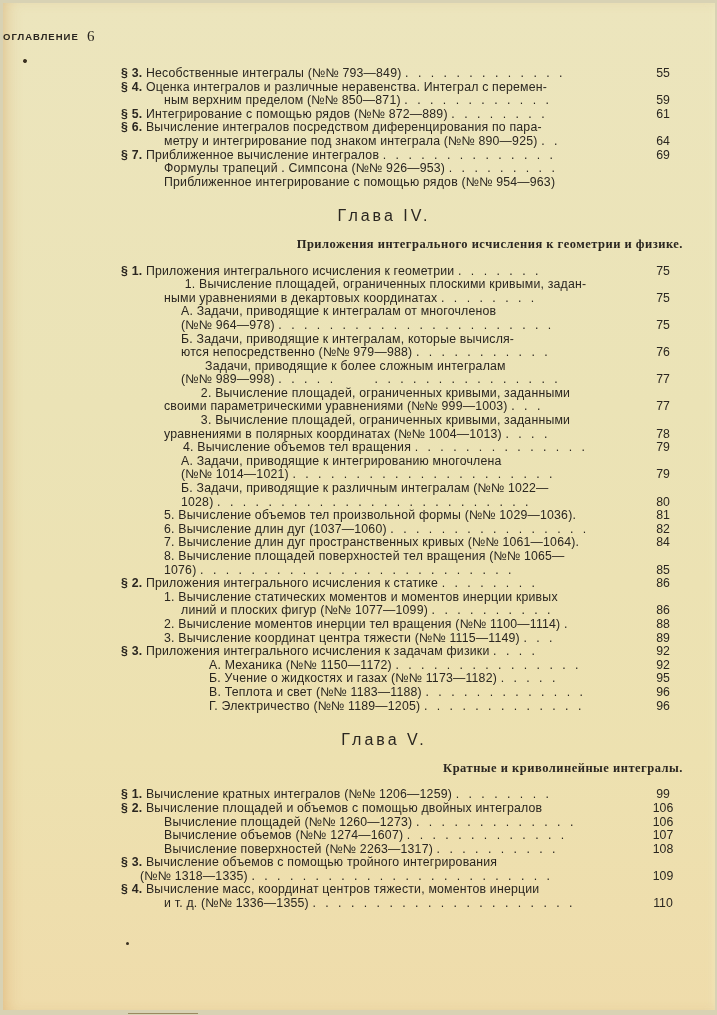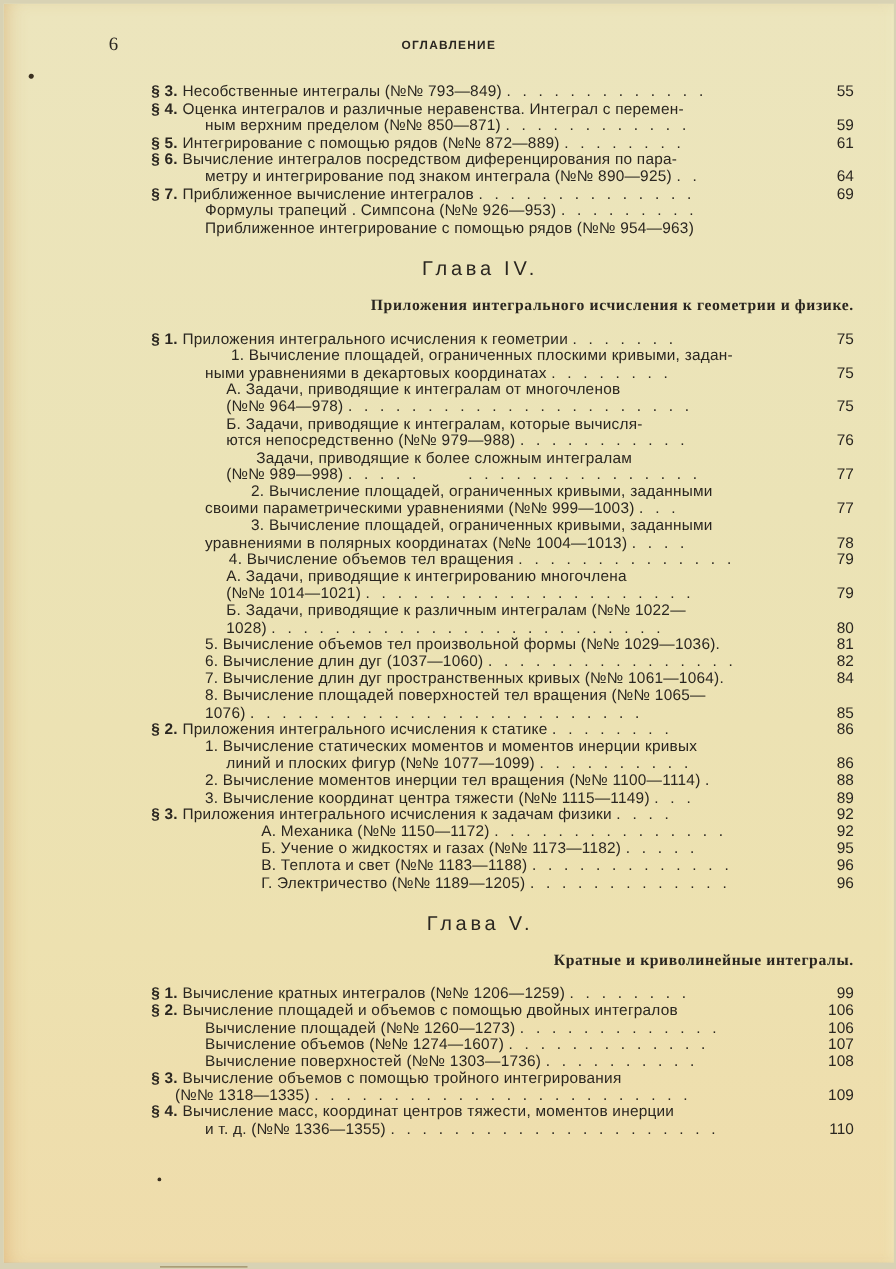--- a/index.html
+++ b/index.html
@@ -14,32 +14,32 @@
     background: linear-gradient(180deg, #ece5bd 0%, #ebe3b6 40%, #ede1b0 75%, #efdcab 100%);
     box-shadow: inset 10px 0 18px -10px rgba(200,130,60,0.45), inset -6px 0 12px -8px rgba(240,240,200,0.8);
   }
   .running-head {
     position: absolute; top: 25px; left: 0; width: 100%; height: 20px;
   }
   .page-num {
     position: absolute; left: 84px; top: 0; font-size: 15px;
   }
   .head-title {
-    position: absolute; left: 0; right: 0; top: 3px; text-align: center;
+    position: absolute; left: 0; right: 0; top: 3px; text-align: left;
     font-size: 9.5px; letter-spacing: 1px; font-weight: bold;
     font-family: "Liberation Sans", sans-serif;
   }
   .toc {
     position: absolute; left: 82px; top: 64px; width: 598px;
     font-family: "Liberation Sans", sans-serif;
     font-size: 12.3px; line-height: 13.6px;
   }
   .row { position: relative; display: flex; align-items: flex-end; margin-left: 36px; }
   .row .txt { flex: 1; padding-right: 52px; white-space: pre-wrap; letter-spacing: 0.2px; }
-  .row .pg { position: absolute; right: 0; bottom: 0; width: 40px; text-align: right; }
+  .row .pg { position: absolute; right: 0; bottom: 0; width: 40px; text-align: center; }
   .row .dots { letter-spacing: 3px; }
   .ind1 { padding-left: 19px; text-align: center; }
   .ind2 { padding-left: 43px; }
   .ind2b { padding-left: 60px; }
   .hang { padding-left: 19px; text-indent: 0; }
   .sec { font-weight: bold; }
   .chapter {
     text-align: center; font-size: 16px; letter-spacing: 3px;
     margin: 20px 0 15px 0; font-family: "Liberation Sans", sans-serif;
   }
@@ -245,21 +245,21 @@
       </div>
       <div class="row">
         <span class="txt ind2"><span>Вычисление площадей (№№ 1260—1273)</span> <span class="dots">. . . . . . . . . . . . .</span></span>
         <span class="pg">106</span>
       </div>
       <div class="row">
         <span class="txt ind2"><span>Вычисление объемов (№№ 1274—1607)</span> <span class="dots">. . . . . . . . . . . . .</span></span>
         <span class="pg">107</span>
       </div>
       <div class="row">
-        <span class="txt ind2"><span>Вычисление поверхностей (№№ 1303—1736)</span> <span class="dots">. . . . . . . . . .</span></span>
+        <span class="txt ind2"><span>Вычисление поверхностей (№№ 2263—1317)</span> <span class="dots">. . . . . . . . . .</span></span>
         <span class="pg">108</span>
       </div>
       <div class="row">
         <span class="txt"><span class="sec">§ 3.</span> <span>Вычисление объемов с помощью тройного интегрирования</span></span>
       </div>
       <div class="row">
         <span class="txt hang"><span>(№№ 1318—1335)</span> <span class="dots">. . . . . . . . . . . . . . . . . . . . . . . .</span></span>
         <span class="pg">109</span>
       </div>
       <div class="row">

